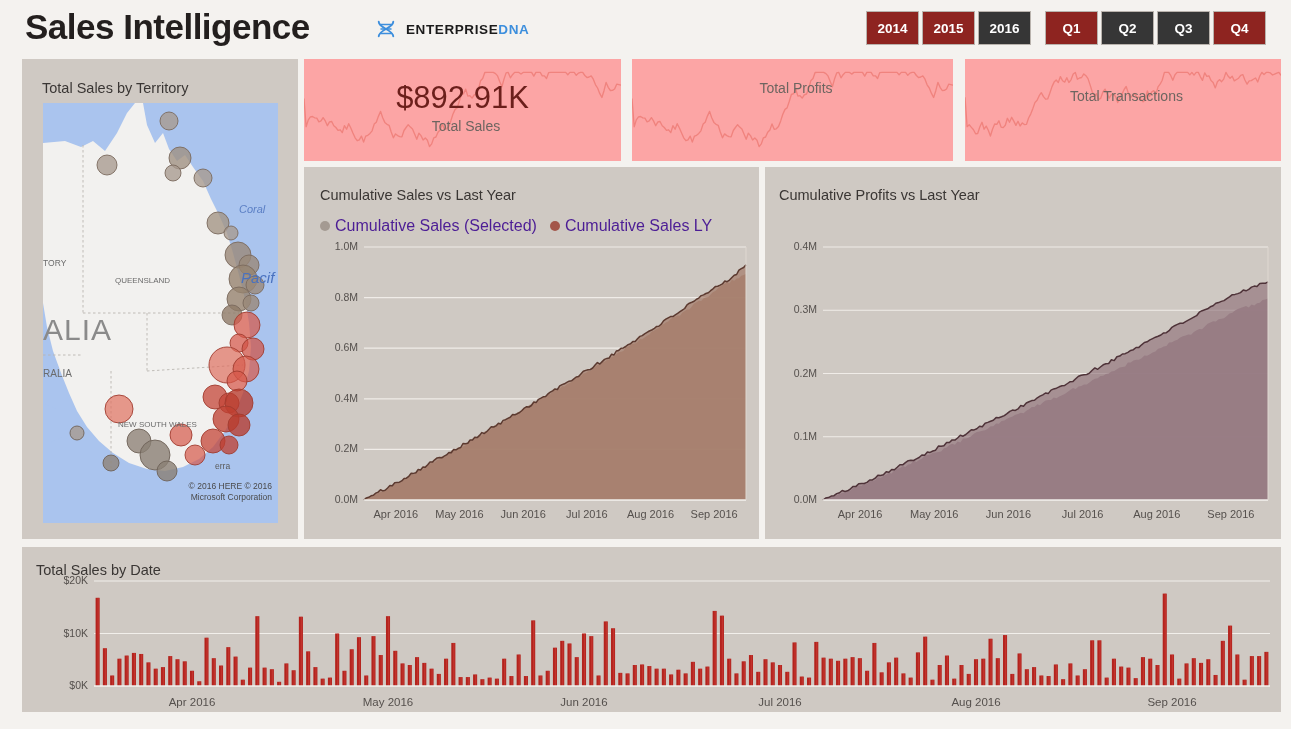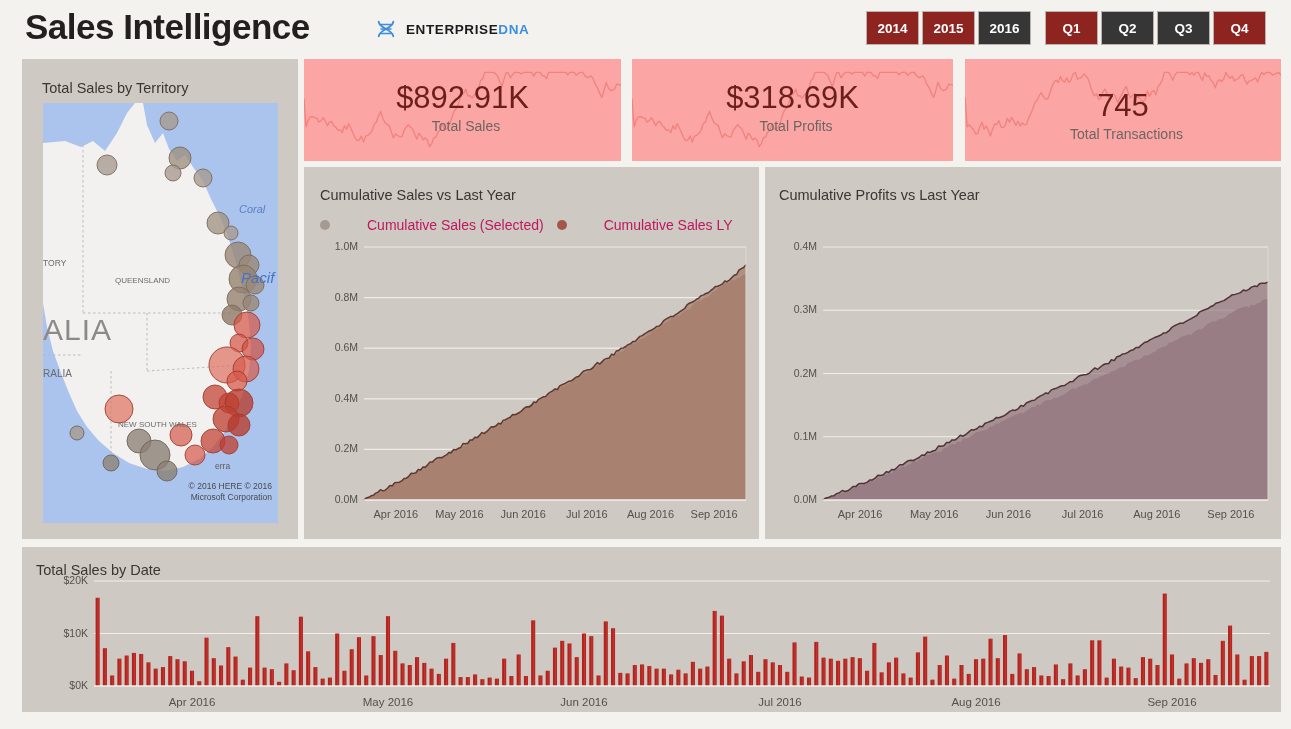--- a/index.html
+++ b/index.html
@@ -62,21 +62,21 @@
   .kpi-text { position: absolute; left: 0; right: 0; top: 20px; text-align: center; }
   .kpi-value { font-size: 31px; color: #6b1f1b; font-family: "Liberation Sans", sans-serif; line-height: 38px; }
   .kpi-label { font-size: 14px; color: #6d6560; font-family: "Liberation Sans", sans-serif; margin-top: 1px; padding-left: 7px; }
 
   
   #cum-sales   { left: 304px; top: 167px; width: 455px; height: 372px; }
   #cum-profits { left: 765px; top: 167px; width: 516px; height: 372px; }
   .chart-legend { position: absolute; display: flex; align-items: center; gap: 13px; }
   .leg-item { display: flex; align-items: center; gap: 5px; }
   .leg-dot { width: 10px; height: 10px; border-radius: 50%; display: inline-block; }
-  .leg-txt { font-size: 14px; color: #be185d; font-family: "Liberation Sans", sans-serif; white-space: nowrap; margin-left: 32px; }
+  .leg-txt { font-size: 16px; color: #4c1d95; font-family: "Liberation Sans", sans-serif; white-space: nowrap; }
   .axis-lbl { position: absolute; font-size: 10.5px; color: #55504d; font-family: "Liberation Sans", sans-serif; white-space: nowrap; }
 
   
   #bar-panel { left: 22px; top: 547px; width: 1259px; height: 165px; }
   #bar-title { left: 14px; top: 15px; }
 </style>
 </head>
 <body>
 
 <div id="app">
@@ -206,31 +206,29 @@
       <div class="kpi-value">$892.91K</div>
       <div class="kpi-label">Total Sales</div>
     </div>
   </div>
 
   <div id="kpi2" class="kpi">
     <svg class="kpi-spark" viewBox="0 0 321 102" preserveAspectRatio="none">
         <path d="M0.0,39.5 L2.2,67.7 L4.3,60.9 L6.5,57.9 L8.6,57.5 L10.8,58.8 L12.9,59.2 L15.1,62.8 L17.2,61.9 L19.4,58.6 L21.5,61.9 L23.7,66.7 L25.9,62.9 L28.0,62.5 L30.2,66.7 L32.3,68.5 L34.5,71.4 L36.6,70.8 L38.8,73.6 L40.9,66.7 L43.1,70.2 L45.2,64.7 L47.4,69.0 L49.6,74.0 L51.7,78.8 L53.9,81.7 L56.0,80.9 L58.2,77.1 L60.3,83.1 L62.5,77.1 L64.6,76.3 L66.8,74.4 L68.9,71.8 L71.1,65.1 L73.2,63.2 L75.4,57.1 L77.6,52.4 L79.7,58.8 L81.9,63.4 L84.0,65.3 L86.2,66.3 L88.3,73.0 L90.5,78.8 L92.6,74.9 L94.8,76.6 L96.9,77.6 L99.1,77.9 L101.3,71.5 L103.4,68.5 L105.6,65.7 L107.7,68.1 L109.9,70.0 L112.0,75.1 L114.2,80.2 L116.3,74.2 L118.5,76.6 L120.6,81.0 L122.8,79.0 L125.0,81.2 L127.1,87.6 L129.3,84.9 L131.4,78.8 L133.6,78.0 L135.7,73.3 L137.9,71.0 L140.0,64.9 L142.2,70.3 L144.3,69.8 L146.5,67.6 L148.7,61.9 L150.8,55.3 L153.0,50.4 L155.1,48.9 L157.3,42.3 L159.4,35.5 L161.6,34.7 L163.7,30.1 L165.9,37.1 L168.0,36.7 L170.2,39.1 L172.3,35.8 L174.5,35.0 L176.7,29.9 L178.8,21.7 L181.0,19.5 L183.1,13.5 L185.3,13.4 L187.4,13.4 L189.6,13.4 L191.7,13.4 L193.9,14.6 L196.0,16.9 L198.2,22.5 L200.4,27.8 L202.5,20.1 L204.7,13.9 L206.8,13.4 L209.0,18.8 L211.1,15.7 L213.3,13.4 L215.4,13.4 L217.6,13.4 L219.7,15.1 L221.9,13.4 L224.1,13.4 L226.2,13.4 L228.4,13.4 L230.5,13.4 L232.7,17.1 L234.8,13.4 L237.0,13.4 L239.1,13.4 L241.3,16.8 L243.4,16.8 L245.6,19.5 L247.8,13.6 L249.9,13.4 L252.1,13.4 L254.2,13.4 L256.4,13.4 L258.5,13.4 L260.7,13.4 L262.8,13.4 L265.0,13.4 L267.1,15.8 L269.3,13.4 L271.4,13.4 L273.6,13.4 L275.8,16.3 L277.9,14.1 L280.1,13.4 L282.2,13.4 L284.4,16.5 L286.5,18.6 L288.7,18.0 L290.8,16.9 L293.0,20.2 L295.1,25.8 L297.3,29.0 L299.5,34.4 L301.6,38.5 L303.8,31.7 L305.9,23.4 L308.1,28.3 L310.2,31.5 L312.4,31.4 L314.5,30.0 L316.7,25.2 L318.8,25.7 L321.0,26.2" fill="none" stroke="#f0837e" stroke-width="1.35" stroke-linejoin="round"></path>
       </svg>
     <div class="kpi-text">
-      <div class="kpi-value">$318.69K</div>
       <div class="kpi-label">Total Profits</div>
     </div>
   </div>
 
   <div id="kpi3" class="kpi">
     <svg class="kpi-spark" viewBox="0 0 316 102" preserveAspectRatio="none">
         <path d="M0.0,38.3 L2.1,67.7 L4.2,65.8 L6.4,68.4 L8.5,70.8 L10.6,74.8 L12.7,74.5 L14.8,68.0 L17.0,63.3 L19.1,70.2 L21.2,67.1 L23.3,71.2 L25.4,77.0 L27.6,70.0 L29.7,65.0 L31.8,65.3 L33.9,61.8 L36.1,68.1 L38.2,68.6 L40.3,66.3 L42.4,59.3 L44.5,63.3 L46.7,58.3 L48.8,62.1 L50.9,66.4 L53.0,62.3 L55.1,67.0 L57.3,63.9 L59.4,65.6 L61.5,65.4 L63.6,59.0 L65.7,55.1 L67.9,49.4 L70.0,43.4 L72.1,41.3 L74.2,36.7 L76.3,33.7 L78.5,37.6 L80.6,40.2 L82.7,39.9 L84.8,34.2 L87.0,27.6 L89.1,23.1 L91.2,21.0 L93.3,23.5 L95.4,17.6 L97.6,21.7 L99.7,23.1 L101.8,18.7 L103.9,23.5 L106.0,20.8 L108.2,15.1 L110.3,13.4 L112.4,20.3 L114.5,19.0 L116.6,18.5 L118.8,14.9 L120.9,16.7 L123.0,19.6 L125.1,25.9 L127.2,32.7 L129.4,36.9 L131.5,34.7 L133.6,40.5 L135.7,39.3 L137.9,33.0 L140.0,30.1 L142.1,34.6 L144.2,39.1 L146.3,35.7 L148.5,34.9 L150.6,37.6 L152.7,43.6 L154.8,38.8 L156.9,35.4 L159.1,30.5 L161.2,27.5 L163.3,34.1 L165.4,38.8 L167.5,36.4 L169.7,34.4 L171.8,38.3 L173.9,38.1 L176.0,40.4 L178.1,42.7 L180.3,40.5 L182.4,32.0 L184.5,37.4 L186.6,33.0 L188.8,31.7 L190.9,35.8 L193.0,27.8 L195.1,25.2 L197.2,21.2 L199.4,13.4 L201.5,13.4 L203.6,13.4 L205.7,16.4 L207.8,21.2 L210.0,15.7 L212.1,13.4 L214.2,13.4 L216.3,13.4 L218.4,13.4 L220.6,13.4 L222.7,13.4 L224.8,15.9 L226.9,13.4 L229.0,16.1 L231.2,13.4 L233.3,13.4 L235.4,17.8 L237.5,21.4 L239.7,13.9 L241.8,17.4 L243.9,16.8 L246.0,21.6 L248.1,23.4 L250.3,28.9 L252.4,22.8 L254.5,20.6 L256.6,22.7 L258.7,20.1 L260.9,13.4 L263.0,17.0 L265.1,19.3 L267.2,17.3 L269.3,21.9 L271.5,20.5 L273.6,19.2 L275.7,16.3 L277.8,15.6 L279.9,21.0 L282.1,25.1 L284.2,21.8 L286.3,21.6 L288.4,20.3 L290.6,19.0 L292.7,23.0 L294.8,17.0 L296.9,13.4 L299.0,15.5 L301.2,13.4 L303.3,13.4 L305.4,13.9 L307.5,16.0 L309.6,15.1 L311.8,14.2 L313.9,13.4 L316.0,16.4" fill="none" stroke="#f0837e" stroke-width="1.35" stroke-linejoin="round"></path>
       </svg>
     <div class="kpi-text" style="top:28px;">
-      <div class="kpi-value">745</div>
       <div class="kpi-label">Total Transactions</div>
     </div>
   </div>
 
   <div id="cum-sales" class="panel">
     <div class="panel-title" style="left:16px; top:20px;text-align:center;">Cumulative Sales vs Last Year</div>
     <div class="chart-legend" id="legend-sales" style="left:16px; top:50px;">
         <div class="leg-item">
           <span class="leg-dot" style="background: rgb(164, 154, 146);"></span>
           <span class="leg-txt">Cumulative Sales (Selected)</span>

